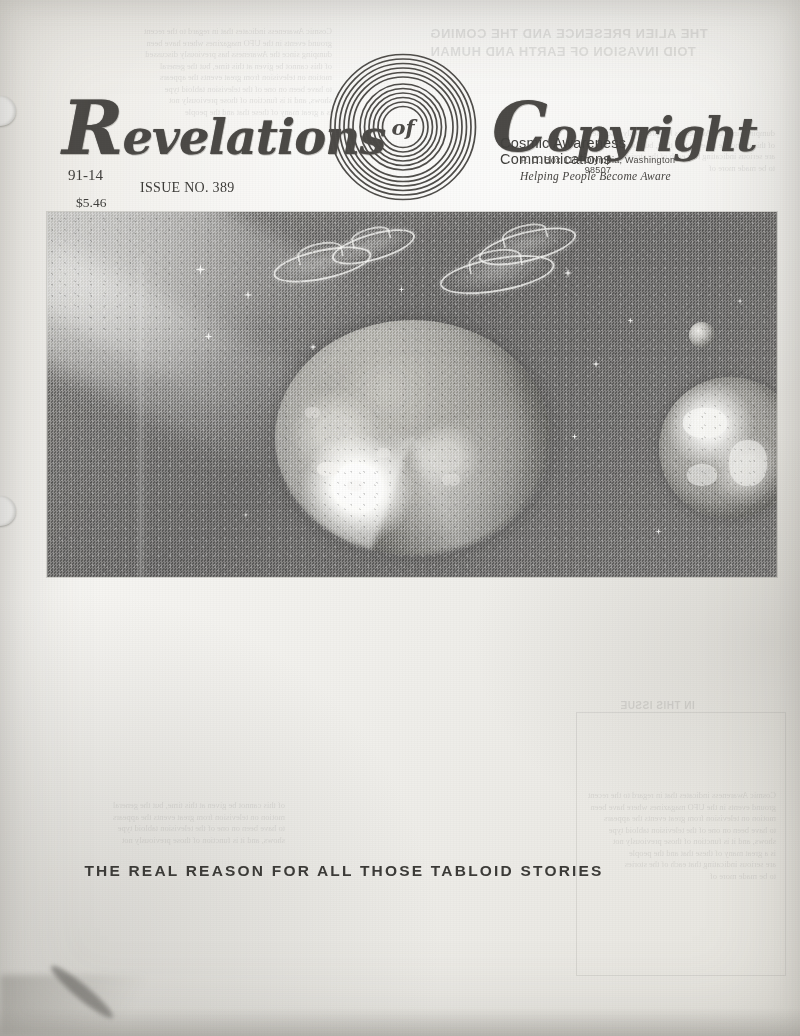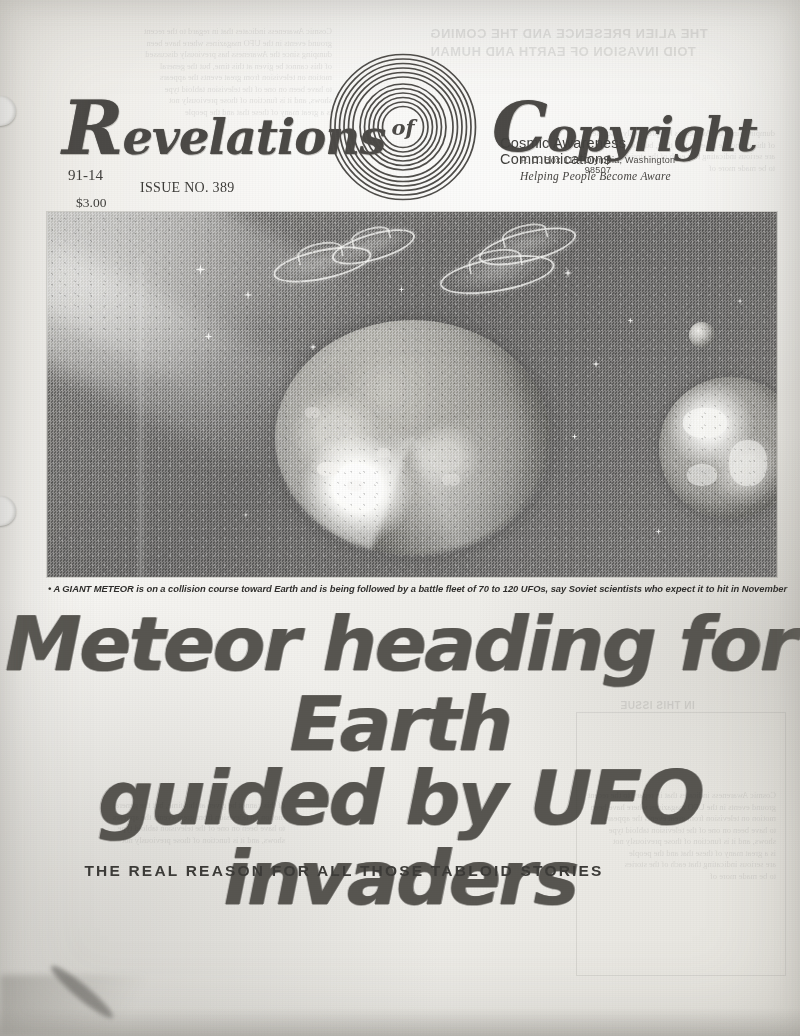--- a/index.html
+++ b/index.html
@@ -193,21 +193,21 @@
   </div>
 
   <div class="masthead">
     <div class="script rev">Revelations</div>
     <div class="script awa">Copyright</div>
     <div class="cac">Cosmic Awareness Communications</div>
     <div class="addr">P. O. Box 115,   Olympia, Washington 98507</div>
     <div class="helping">Helping People Become Aware</div>
 
     <div class="volno">91-14</div>
-    <div class="price">$3.00</div>
+    <div class="price">$5.46</div>
     <div class="issue">ISSUE NO. 389</div>
 
     <div class="logo">
       <svg width="148" height="148" viewBox="0 0 148 148" aria-hidden="true">
         <g fill="none" stroke="#4e4c49" stroke-width="1.7">
           <circle cx="74" cy="74" r="72.5"></circle>
             <circle cx="74" cy="74" r="68"></circle>
           <circle cx="74" cy="74" r="63.5"></circle>
             <circle cx="74" cy="74" r="59"></circle>
           <circle cx="74" cy="74" r="54.5"></circle>
@@ -270,26 +270,21 @@
     <div class="star" style="left:524px;top:221px;width:7px;height:7px;"></div>
     <div class="star" style="left:580px;top:105px;width:7px;height:7px;"></div>
     <div class="star" style="left:690px;top:86px;width:6px;height:6px;"></div>
     <div class="star" style="left:608px;top:316px;width:7px;height:7px;"></div>
     <div class="star" style="left:196px;top:300px;width:6px;height:6px;"></div>
 
     <div class="speckle"></div>
     <div class="halftone"></div>
   </div>
 
-  <div class="caption">• A GIANT METEOR is on a collision course toward Earth and is being followed by a battle fleet of 70 to 120 UFOs, say Soviet scientists who expect it to hit in November</div>
-
-  <div class="headline">
-    <div class="hl">Meteor heading for Earth</div>
-    <div class="hl hl2">guided by UFO invaders</div>
-  </div>
+
 
 
   <div class="subhead">THE REAL REASON FOR ALL THOSE TABLOID STORIES</div>
 
   <div class="ghost" style="left:620px;top:700px;font-size:10px;font-weight:700;">IN THIS ISSUE</div>
   <div class="ghostbox" style="left:576px;top:712px;width:208px;height:262px;"></div>
 
   <div class="ghost-col" style="left:586px;top:790px;width:190px;">
     <div>Cosmic Awareness indicates that in regard to the recent</div>
     <div>ground events in the UFO magazines where have been</div>

